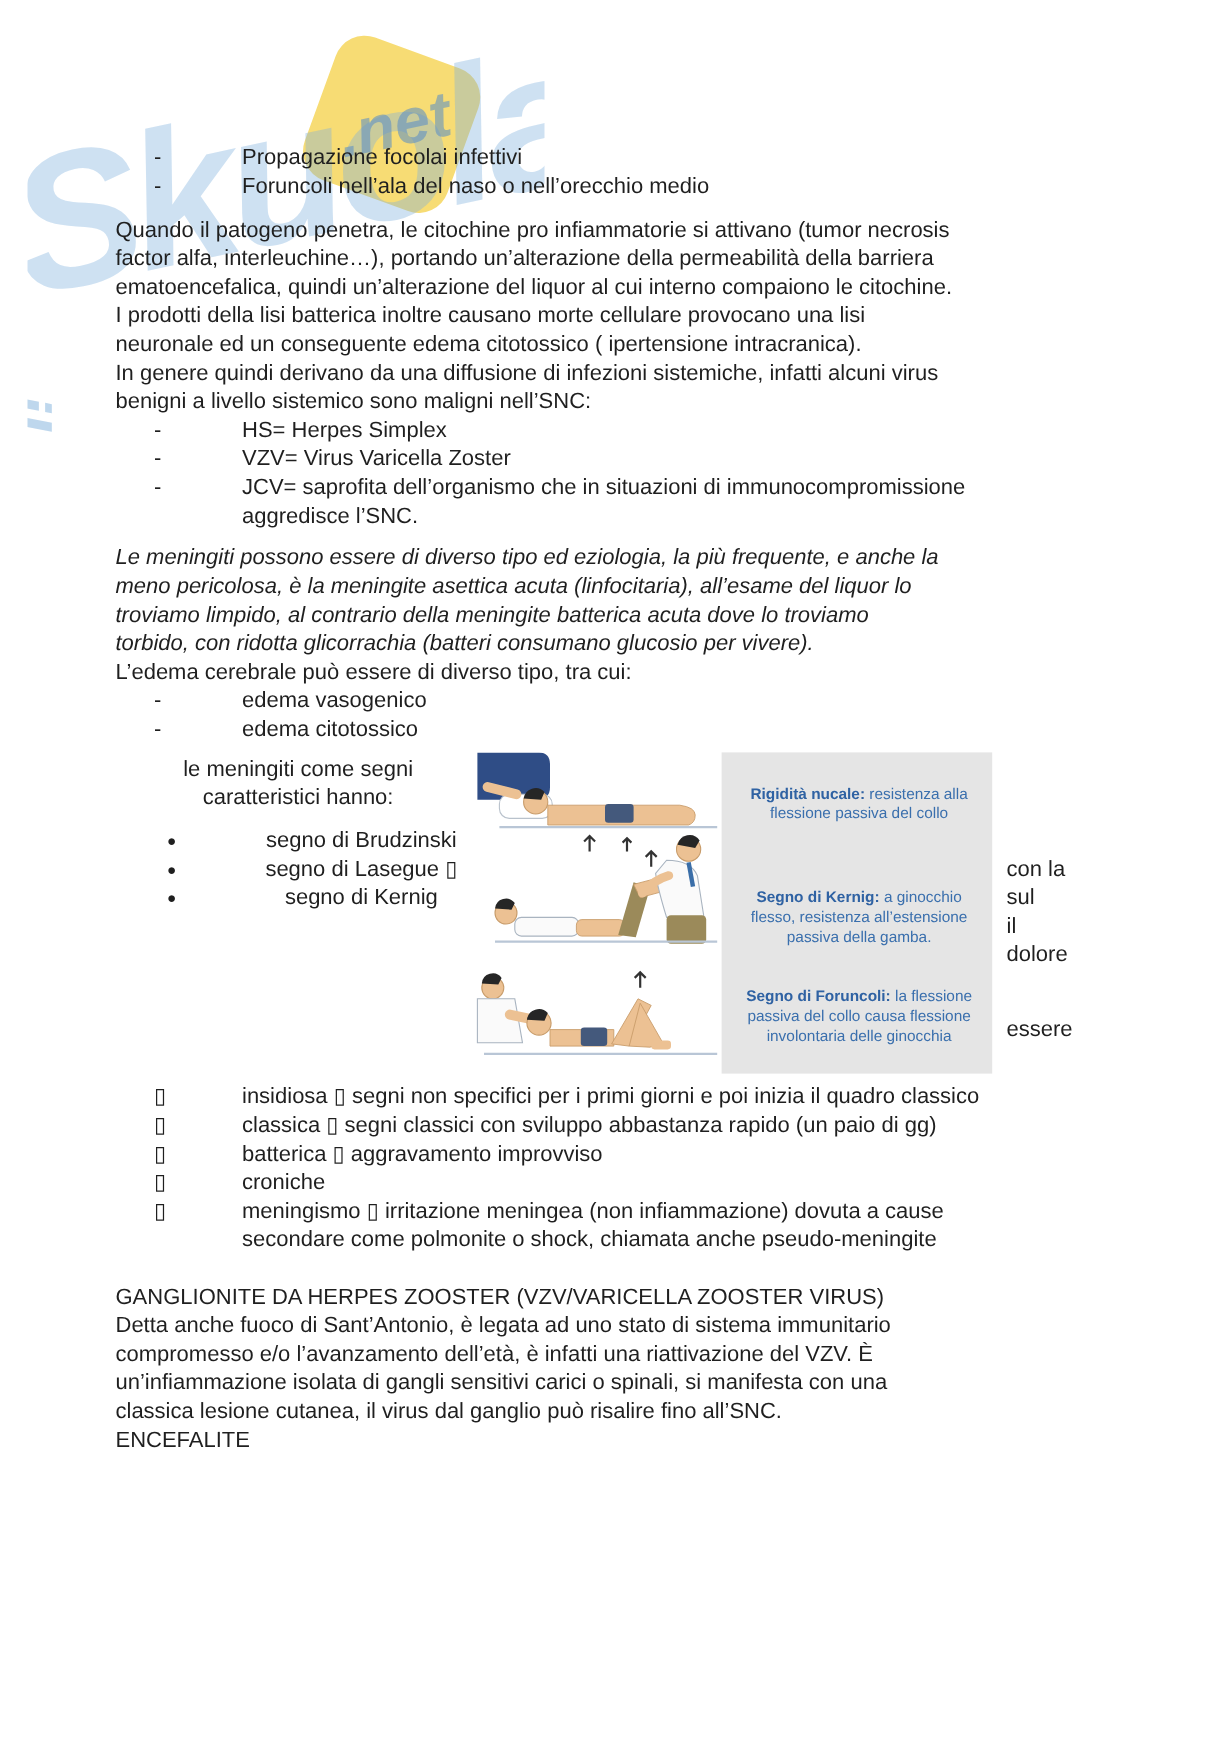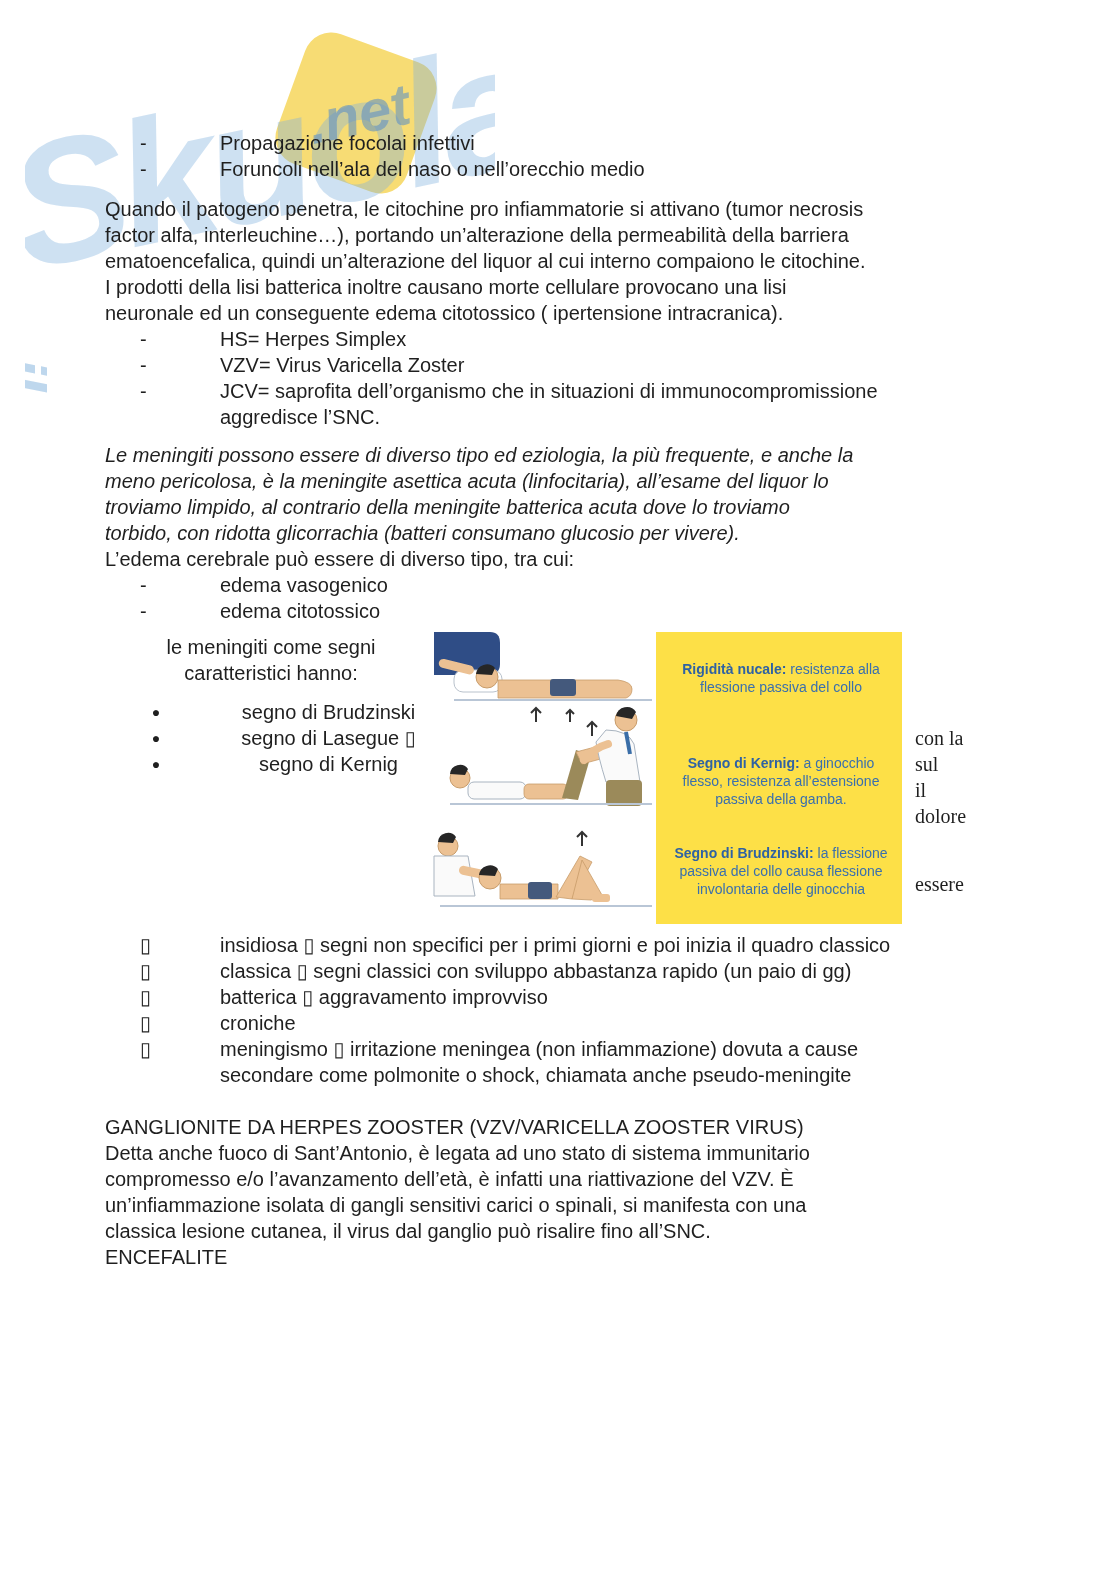--- a/index.html
+++ b/index.html
@@ -47,27 +47,27 @@
 
   
   .wrap { position: relative; height: 292px; text-align: center; }
   .wrap-left { position: absolute; left: 0; top: 2px; width: 332px; }
   .gap13 { height: 13px; } .gap16 { height: 16px; }
   .cont { padding-left: 67px; }
 
   .wrap-fig { position: absolute; left: 325px; top: 0; width: 472px; height: 292px; margin: 0; }
   .illus { position: absolute; left: 0; top: 0; }
   .panel { position: absolute; left: 226px; top: 0; width: 246px; height: 292px;
-           background: #fde047; }
+           background: #e5e5e5; }
   .panel-item { position: absolute; left: 12px; right: 8px; font-size: 14px; line-height: 18px;
                 color: #3a6fad; }
   .panel-item b { font-weight: bold; color: #2f62a3; }
   .pi-0 { top: 28px; } .pi-1 { top: 122px; } .pi-2 { top: 212px; }
 
-  .wrap-right span { position: absolute; left: 810px; white-space: nowrap; font-family: Liberation Serif, serif; }
+  .wrap-right span { position: absolute; left: 810px; white-space: nowrap; }
   .rw-0 { top: 93px; } .rw-1 { top: 119px; } .rw-2 { top: 145px; }
   .rw-3 { top: 171px; } .rw-4 { top: 239px; }
 </style>
 </head>
 <body>
 
 <div class="watermark">
   <div class="wm-diamond"></div>
   <div class="wm-word">Skuola</div>
   <div class="wm-suffix">.net</div>
@@ -86,20 +86,22 @@
       <span class="txt">Foruncoli nell’ala del naso o nell’orecchio medio</span>
     </div>
   </div>
 
   <p class="para mb18">Quando il patogeno penetra, le citochine pro infiammatorie si attivano (tumor necrosis
 factor alfa, interleuchine…), portando un’alterazione della permeabilità della barriera
 ematoencefalica, quindi un’alterazione del liquor al cui interno compaiono le citochine.
 I prodotti della lisi batterica inoltre causano morte cellulare provocano una lisi
 neuronale ed un conseguente edema citotossico ( ipertensione intracranica).</p>
 
+  <p class="para mb14">In genere quindi derivano da una diffusione di infezioni sistemiche, infatti alcuni virus
+benigni a livello sistemico sono maligni nell’SNC:</p>
 
   <div class="mb12">
     <div class="li">
       <span class="marker">-</span>
       <span class="txt">HS= Herpes Simplex</span>
     </div>
     <div class="li">
       <span class="marker">-</span>
       <span class="txt">VZV= Virus Varicella Zoster</span>
     </div>
@@ -201,21 +203,21 @@
       </svg>
 
       <div class="panel">
         <div class="panel-item pi-0">
           <b>Rigidità nucale:</b><span> resistenza alla flessione passiva del collo</span>
         </div>
         <div class="panel-item pi-1">
           <b>Segno di Kernig:</b><span> a ginocchio flesso, resistenza all’estensione passiva della gamba.</span>
         </div>
         <div class="panel-item pi-2">
-          <b>Segno di Brudzinski:</b><span> la flessione passiva del collo causa flessione involontaria delle ginocchia</span>
+          <b>Segno di Foruncoli:</b><span> la flessione passiva del collo causa flessione involontaria delle ginocchia</span>
         </div>
       </div>
     </figure>
 
     <div class="wrap-right">
       <span class="rw-0">con la</span>
       <span class="rw-1">sul</span>
       <span class="rw-2">il</span>
       <span class="rw-3">dolore</span>
       <span class="rw-4">essere</span>

